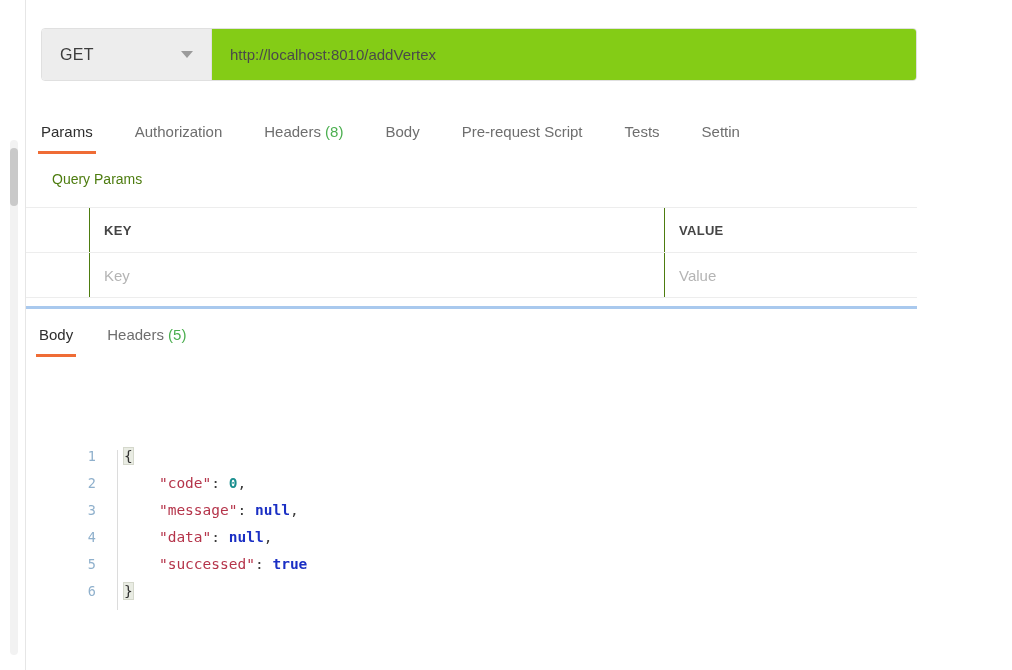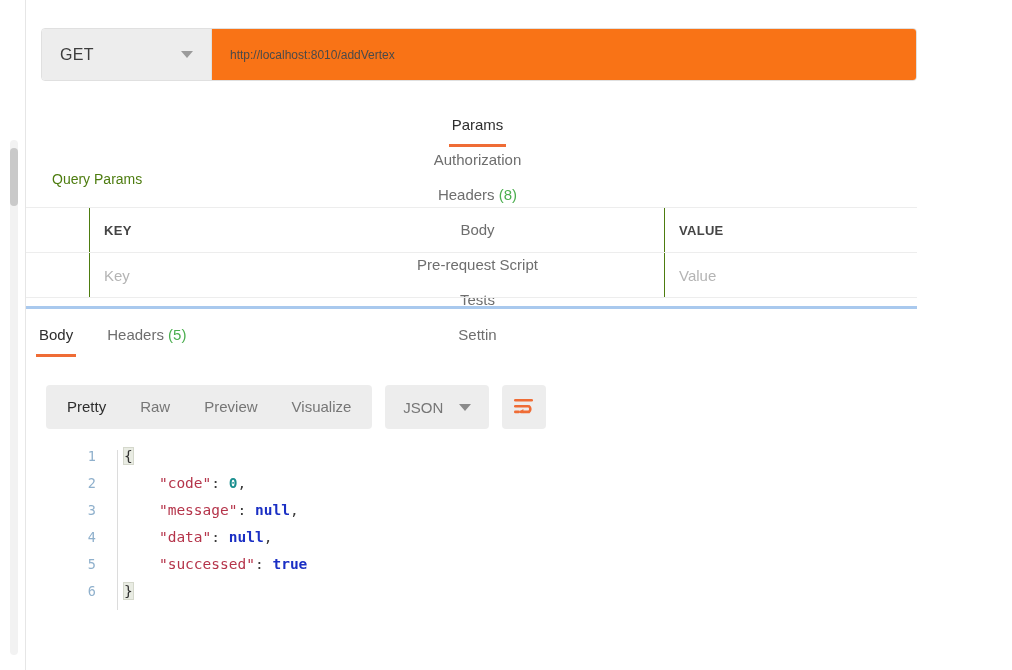--- a/index.html
+++ b/index.html
@@ -80,37 +80,36 @@
     width: 0; height: 0;
     border-left: 6px solid transparent;
     border-right: 6px solid transparent;
     border-top: 7px solid #9b9b9b;
   }
   .url-input {
     flex: 1;
     display: flex;
     align-items: center;
     padding: 0 18px;
-    background: #f97316;
-    font-size: 12px;
+    background: #84cc16;
+    font-size: 15px;
     color: #4a4a4a;
     border-radius: 0 3px 3px 0;
     cursor: text;
   }
 
   
   .req-tabs {
     position: absolute;
-    left: 32px;
+    left: 20px;
     top: 112px;
     width: 891px;
     height: 42px;
     display: flex;
-    align-items: center;
-    flex-direction: column;
+    align-items: flex-end;
   }
   .tab {
     position: relative;
     padding: 4px 21px 14px 21px;
     font-size: 15px;
     color: #6e6e6e;
     white-space: nowrap;
     cursor: pointer;
   }
   .tab.active { color: #2e2e2e; }
@@ -316,41 +315,20 @@
     </div>
   </div>
 
   <div class="splitter"></div>
 
   <div class="res-tabs" id="res-tabs">
       <div class="tab active"><span>Body</span></div>
       <div class="tab"><span>Headers</span><span class="count"> (5)</span></div>
     </div>
 
-  <div class="fmt-row">
-    <div class="pill-group" id="view-modes">
-        <div class="pill-btn active">Pretty</div>
-        <div class="pill-btn">Raw</div>
-        <div class="pill-btn">Preview</div>
-        <div class="pill-btn">Visualize</div>
-      </div>
-    <div class="select-pill">
-      <span>JSON</span>
-      <span class="caret"></span>
-    </div>
-    <div class="wrap-btn">
-      <svg width="22" height="18" viewBox="0 0 22 18">
-        <rect x="1" y="1" width="19" height="2.6" rx="1.3" fill="#ef6c35"></rect>
-        <rect x="1" y="7" width="15" height="2.6" rx="1.3" fill="#ef6c35"></rect>
-        <path d="M16 8.3 a3.6 3.6 0 0 1 0 5.6 H8" stroke="#ef6c35" stroke-width="2.6" fill="none" stroke-linecap="round"></path>
-        <path d="M10.4 11 L7.3 13.1 L10.4 15.2 Z" fill="#ef6c35"></path>
-        <rect x="1" y="12.6" width="6" height="2.6" rx="1.3" fill="#ef6c35"></rect>
-      </svg>
-    </div>
-  </div>
 
   <div class="gutter-line"></div>
   <div class="code" id="code-body">
       <div class="code-line">
         <span class="ln">1</span>
         <span class="code-text"><span class="brace-hl">{</span></span>
       </div>
       <div class="code-line">
         <span class="ln">2</span>
         <span class="code-text"><span class="k-key">    "code"</span><span class="k-pun">: </span><span class="k-num">0</span><span class="k-pun">,</span></span>

